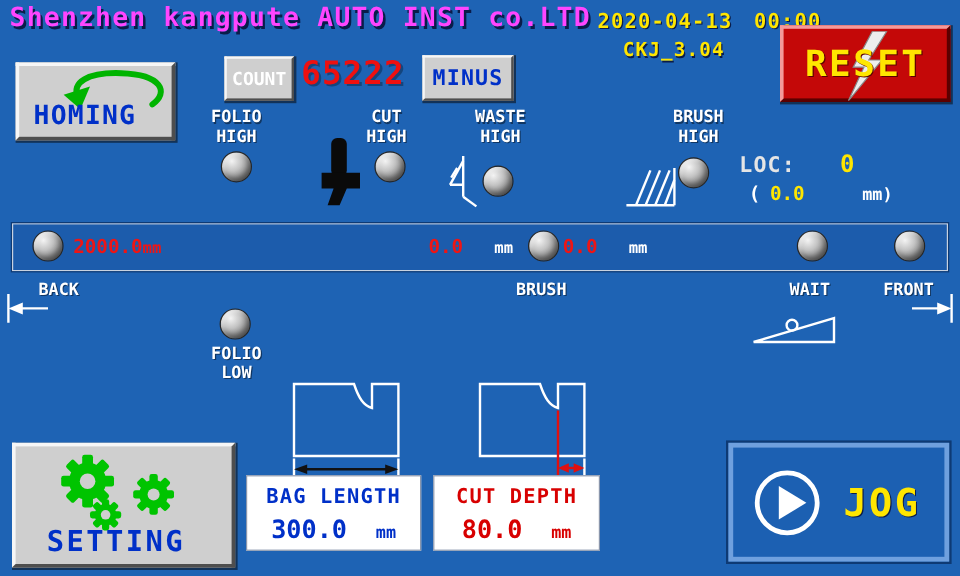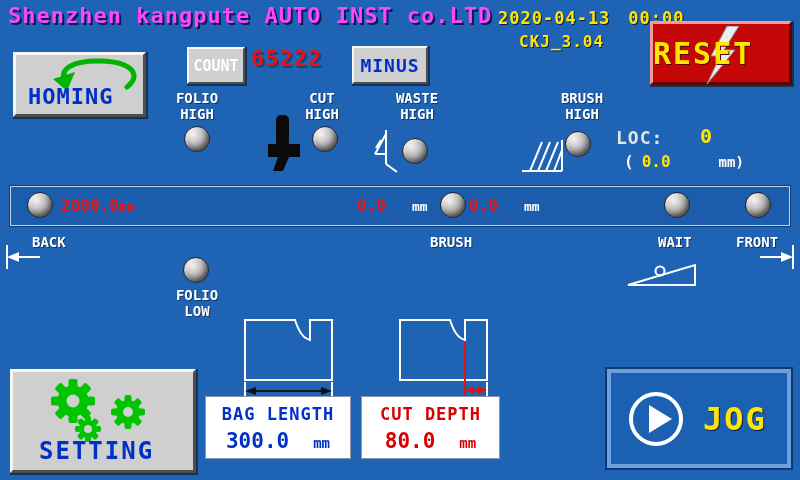--- a/index.html
+++ b/index.html
@@ -24,30 +24,30 @@
     border-style:solid; border-width:3px;
     border-color:#F6F6F6 #4E4E4E #4E4E4E #F6F6F6;
     box-shadow:1px 1px 0 1px #123258;
   }
   .bevel-sm { border-width:2px; }
 
   .reset-btn {
     background:#C40808;
     border:3px solid; border-color:#F49A9A #5C0000 #5C0000 #F49A9A;
     box-shadow:1px 1px 0 1px #123258;
-    display:flex; align-items:center; justify-content:flex-start;
+    display:flex; align-items:center; justify-content:center;
   }
   .reset-label { position:relative; z-index:2; color:#FFE600; font-size:30px; letter-spacing:2px; text-shadow:1px 1px 0 #5C0000; }
 
   .blue-text { color:#0030C8; }
   .homing-label { position:absolute; left:12px; bottom:5px; font-size:22px; letter-spacing:1px; }
   .setting-label { position:absolute; left:26px; bottom:5px; font-size:24px; letter-spacing:2px; }
 
   .count-btn { display:flex; align-items:center; justify-content:center; color:#FFF; font-size:15px; }
-  .count-value { color:#EE1010; font-size:22px; letter-spacing:1px; text-shadow:2px 2px 0 rgba(0,0,0,.3); }
+  .count-value { color:#EE1010; font-size:27px; letter-spacing:1px; text-shadow:2px 2px 0 rgba(0,0,0,.3); }
   .minus-btn { display:flex; align-items:center; justify-content:center; font-size:18px; letter-spacing:1px; }
 
   .lbl { color:#FFF; font-size:14px; line-height:16px; text-align:center; text-shadow:1px 1px 0 rgba(0,0,0,.45); }
 
   .sphere {
     width:26px; height:26px; border-radius:50%;
     background:radial-gradient(circle at 34% 30%, #F4F4F4 0%, #C4C4C4 35%, #8C8C8C 65%, #525252 100%);
     border:1px solid #262626;
     box-shadow:inset -2px -3px 4px rgba(0,0,0,.35), inset 2px 2px 3px rgba(255,255,255,.5);
   }

